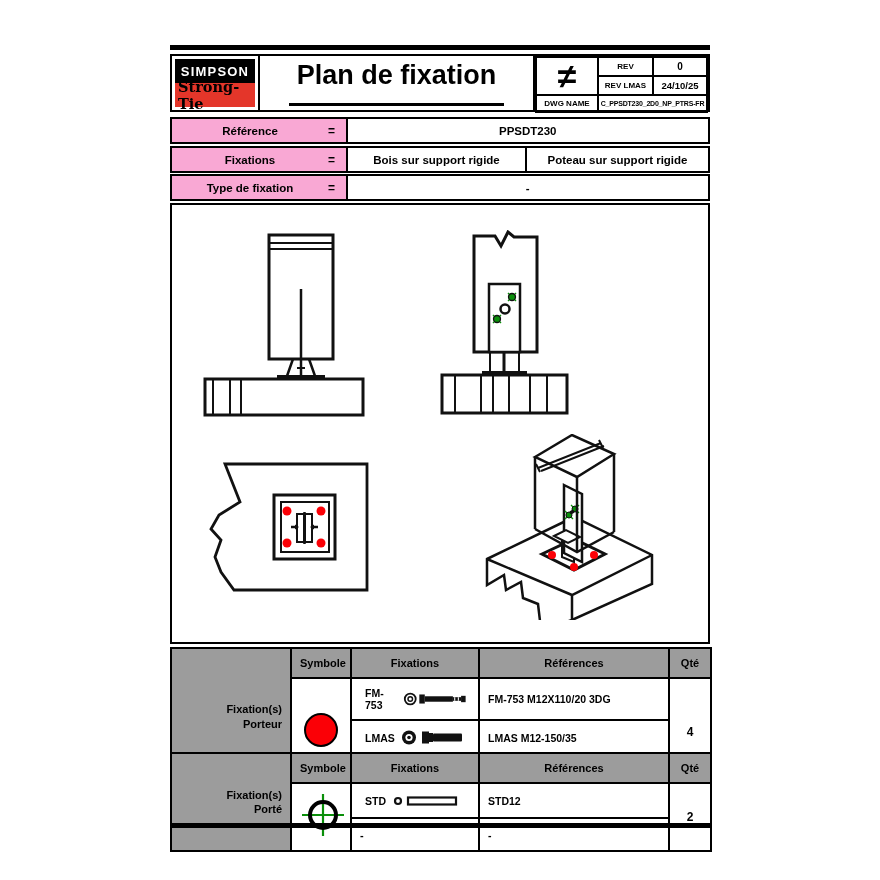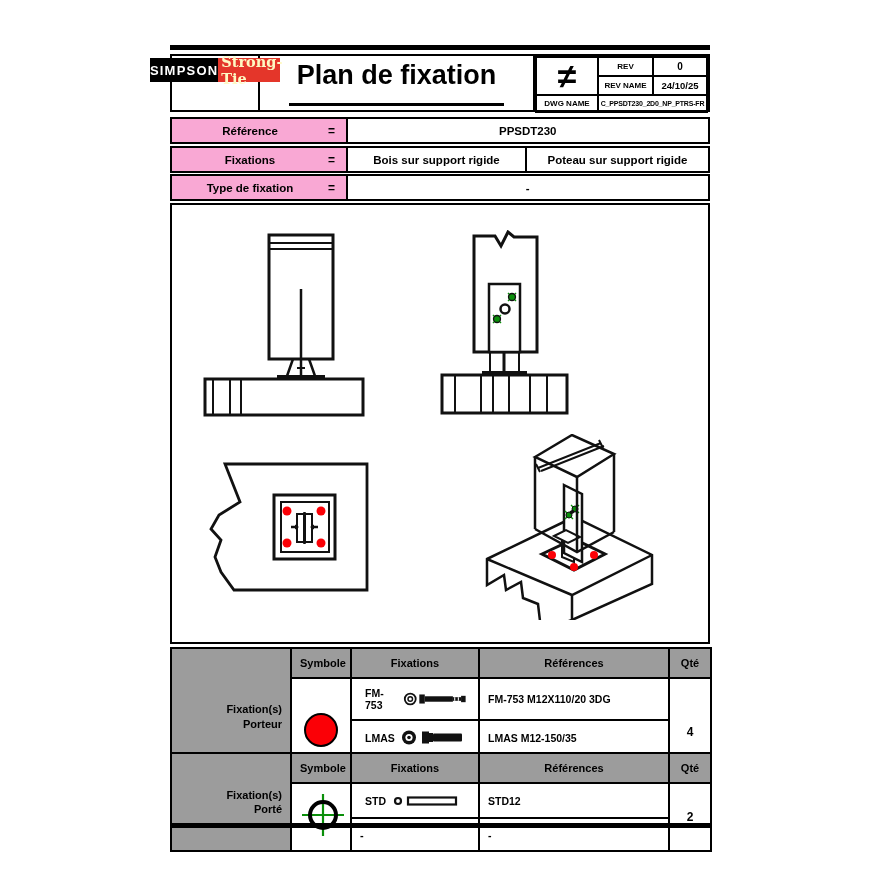--- a/index.html
+++ b/index.html
@@ -7,24 +7,24 @@
           font-family:"Liberation Sans",sans-serif;color:#000;}
   .page{position:absolute;left:170px;top:45px;width:540px;height:783px;}
   .bar{position:absolute;left:0;width:540px;background:#000;}
   .frame-top{top:0;height:5px;}
   .frame-bottom{top:778px;height:5px;}
 
   
   .header{position:absolute;left:0;top:9px;width:540px;height:58px;border:2.5px solid #000;
           box-sizing:border-box;display:flex;background:#fff;}
   .logo-cell{width:88px;border-right:2.5px solid #000;box-sizing:border-box;
-             display:flex;flex-direction:row;justify-content:center;padding:2px 3px;}
+             display:flex;flex-direction:column;justify-content:center;padding:2px 3px;}
   .logo-black{background:#000;color:#fff;height:24px;display:flex;align-items:center;justify-content:center;
               font-weight:bold;font-size:13px;letter-spacing:1.2px;}
-  .logo-red{background:#e4362a;color:#fef9c3;height:24px;display:flex;align-items:center;justify-content:flex-start;
+  .logo-red{background:#e4362a;color:#000000;height:24px;display:flex;align-items:center;justify-content:flex-start;
             padding-left:3px;font-family:"DejaVu Serif",serif;font-weight:bold;font-size:14.5px;}
   .title-cell{flex:1;display:flex;align-items:center;justify-content:center;border-right:2.5px solid #000;box-sizing:border-box;}
   .title-text{font-size:27px;font-weight:bold;border-bottom:3px solid #000;padding:0 8px 12px;}
   .tb-cell{width:173px;}
   .tb{width:100%;height:100%;border-collapse:collapse;table-layout:fixed;}
   .tb td{border:2px solid #000;padding:0;text-align:center;vertical-align:middle;overflow:hidden;}
   .tb .neq{font-size:34px;font-weight:900;line-height:1;}
   .tb .lab{font-size:8px;font-weight:bold;}
   .tb .val{font-size:10px;font-weight:bold;}
   .tb .dwg{font-size:7px;font-weight:bold;letter-spacing:-0.2px;}
@@ -76,21 +76,21 @@
       </div>
       <div class="tb-cell">
         <table class="tb">
           <tbody>
               <tr style="height:19px;">
             <td rowspan="2" style="width:60px;" class="neq">≠</td>
             <td style="width:53px;" class="lab">REV</td>
             <td class="val">0</td>
           </tr>
           <tr style="height:19px;">
-            <td class="lab">REV NAME</td>
+            <td class="lab">REV LMAS</td>
             <td class="val" style="font-size:9.5px;">24/10/25</td>
           </tr>
           <tr style="height:17px;">
             <td class="lab">DWG NAME</td>
             <td colspan="2" class="dwg">C_PPSDT230_2D0_NP_PTRS-FR</td>
           </tr>
         </tbody>
           </table>
       </div>
     </div>

